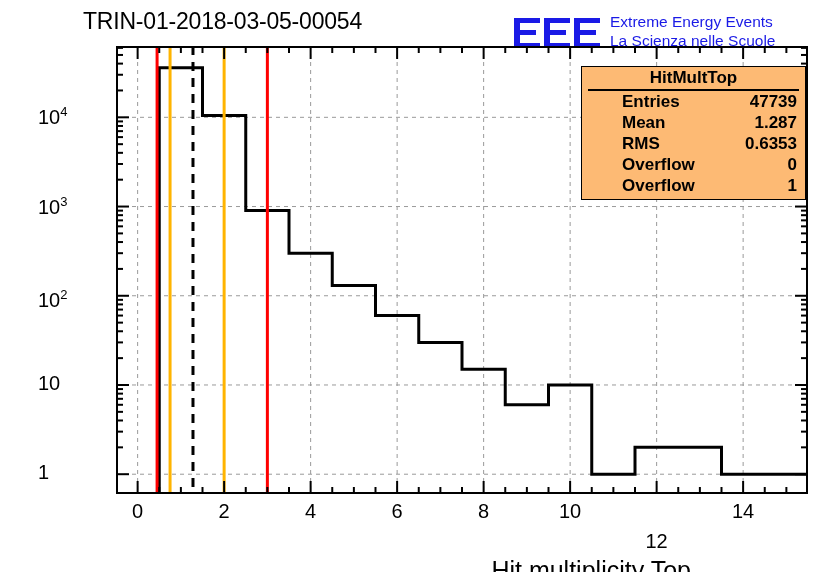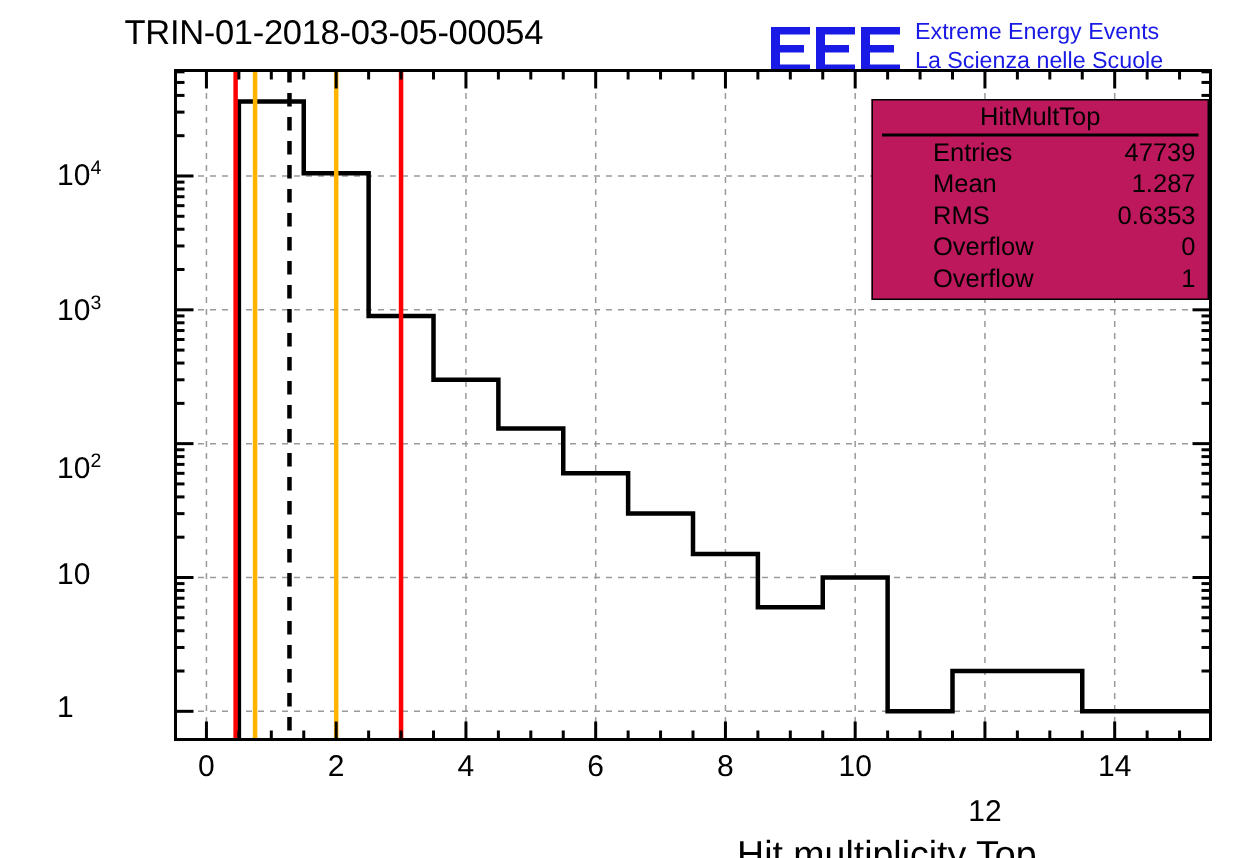--- a/index.html
+++ b/index.html
@@ -30,21 +30,21 @@
   
   .ylab{font-size:20px;text-align:left;white-space:nowrap;}
   .ylab sup{font-size:13px;vertical-align:super;}
   .xlab{font-size:20px;text-align:center;white-space:nowrap;}
 
   
   #xtitle{right:26px;top:556px;font-size:25px;white-space:nowrap;}
 
   
   #statsbox{left:581px;top:66px;width:225px;height:134px;
-            background:#be185d;border:1px solid #000;box-sizing:border-box;}
+            background:#fdba74;border:1px solid #000;box-sizing:border-box;font-weight:bold;}
   #stats-title{text-align:center;font-size:17px;padding-top:1px;
                border-bottom:2px solid #000;margin:0 6px;padding-bottom:1px;}
   .stats-row{display:flex;justify-content:space-between;
              font-size:17px;line-height:21px;padding:0 8px;}
   .stats-row .k{text-align:left;margin-left:32px;}
   .stats-row .v{text-align:left;}
 </style>
 </head>
 <body>
 
@@ -255,21 +255,21 @@
       <div class="abs xlab" style="left: 112.625px; top: 500px; width: 50px;">0</div>
       <div class="abs xlab" style="left: 199.125px; top: 500px; width: 50px;">2</div>
       <div class="abs xlab" style="left: 285.625px; top: 500px; width: 50px;">4</div>
       <div class="abs xlab" style="left: 372.125px; top: 500px; width: 50px;">6</div>
       <div class="abs xlab" style="left: 458.625px; top: 500px; width: 50px;">8</div>
       <div class="abs xlab" style="left: 545.125px; top: 500px; width: 50px;">10</div>
       <div class="abs xlab" style="left: 631.625px; top: 500px; width: 50px; margin-top: 30px;">12</div>
       <div class="abs xlab" style="left: 718.125px; top: 500px; width: 50px;">14</div>
       <div class="abs ylab" style="left: 38px; top: 461.206px; width: 68px;">1</div>
       <div class="abs ylab" style="left: 38px; top: 371.984px; width: 68px;">10</div>
-      <div class="abs ylab" style="left: 38px; top: 299px; width: 68px;">10<sup>2</sup></div>
+      <div class="abs ylab" style="left: 38px; top: 287px; width: 68px;">10<sup>2</sup></div>
       <div class="abs ylab" style="left: 38px; top: 193.541px; width: 68px;">10<sup>3</sup></div>
       <div class="abs ylab" style="left: 38px; top: 104.319px; width: 68px;">10<sup>4</sup></div>
     </div>
 
   <div class="abs" id="xtitle">Hit multiplicity Top</div>
 
   <div class="abs" id="statsbox">
     <div id="stats-title">HitMultTop</div>
     <div id="stats-rows">
         <div class="stats-row">

